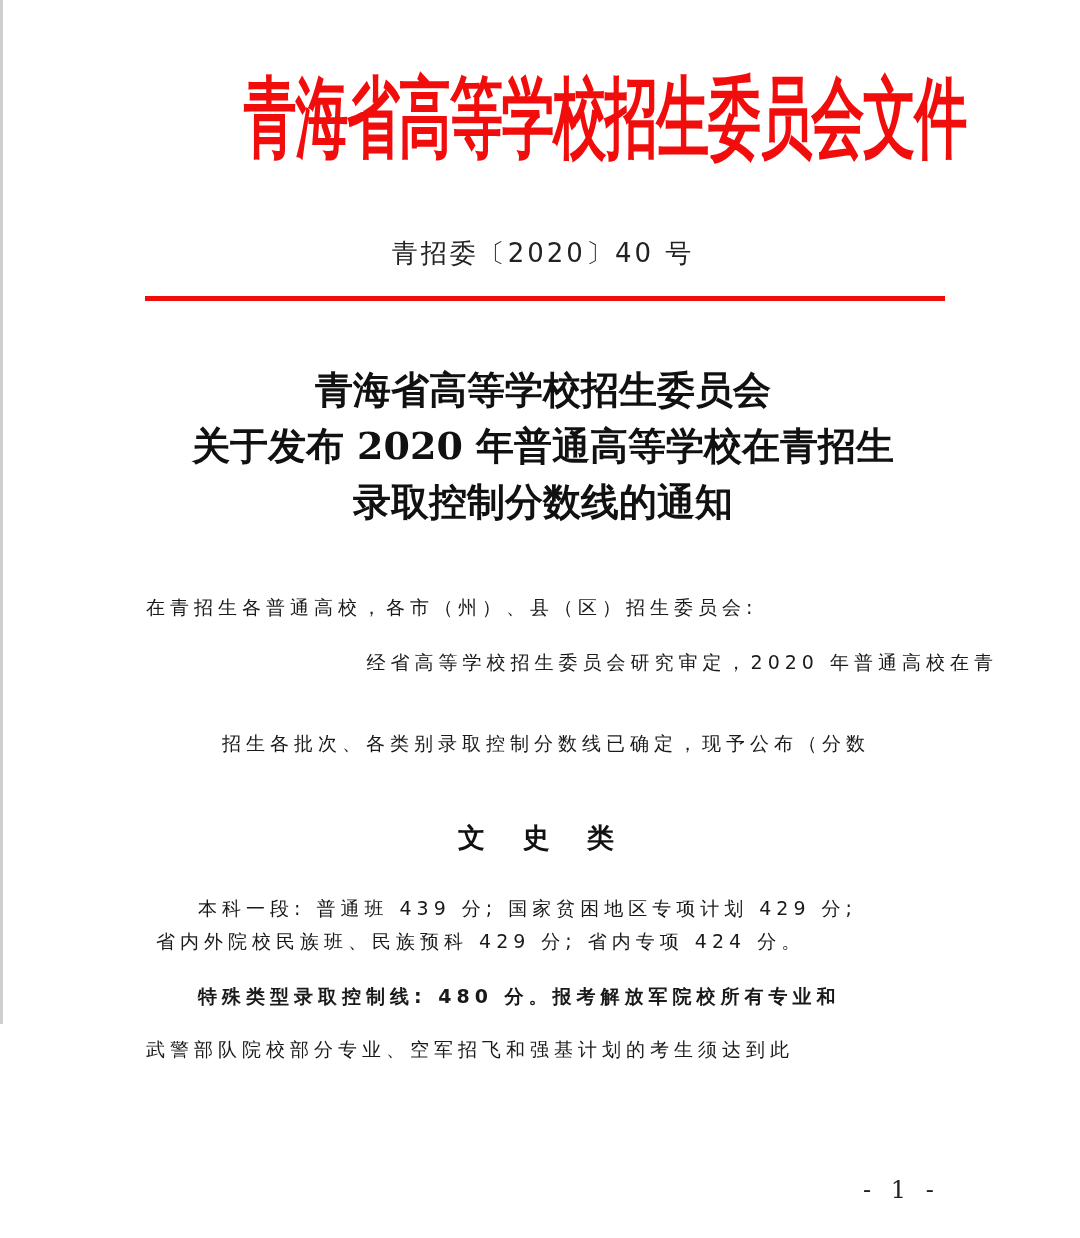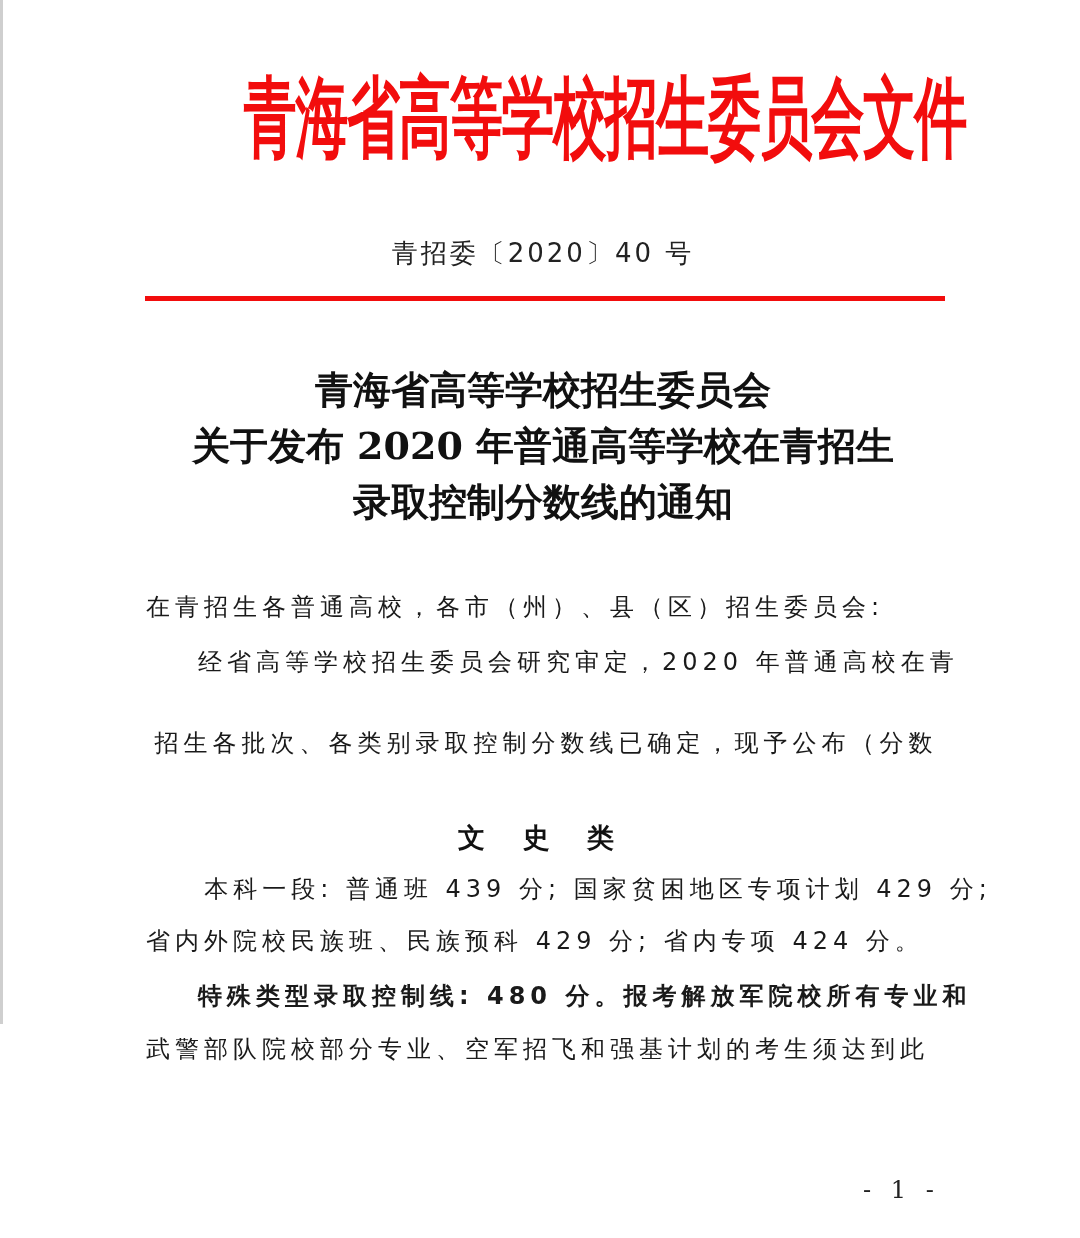--- a/index.html
+++ b/index.html
@@ -84,21 +84,21 @@
   .title .line {
     display: block;
     white-space: nowrap;
   }
 
   .body-text {
     position: absolute;
     left: 143px;
     width: 800px;
     font-family: "DejaVu Sans", "Liberation Sans", sans-serif;
-    font-size: 24px;
+    font-size: 19px;
     letter-spacing: 5px;
     color: #1a1a1a;
     white-space: nowrap;
     line-height: 34px;
   }
   .indent { padding-left: 52px; }
 
   .section-heading {
     position: absolute;
     left: 0;
@@ -136,26 +136,26 @@
   <div class="red-rule"></div>
 
   <div class="title">
     <span class="line">青海省高等学校招生委员会</span>
     <span class="line">关于发布 2020 年普通高等学校在青招生</span>
     <span class="line">录取控制分数线的通知</span>
   </div>
 
   <div class="body-text" style="top:590px;">在青招生各普通高校，各市（州）、县（区）招生委员会:</div>
 
-  <div class="body-text indent" style="top:645px;">经省高等学校招生委员会研究审定，2020 年普通高校在青</div>
+  <div class="body-text indent" style="top:645px;text-align:right;">经省高等学校招生委员会研究审定，2020 年普通高校在青</div>
   <div class="body-text" style="top:726px;text-align:center;">招生各批次、各类别录取控制分数线已确定，现予公布（分数</div>
 
   <div class="section-heading" style="top:820px;">文 史 类</div>
 
-  <div class="body-text indent" style="top:872px;text-align:center;">本科一段: 普通班 439 分; 国家贫困地区专项计划 429 分;</div>
-  <div class="body-text" style="top:924px;">省内外院校民族班、民族预科 429 分; 省内专项 424 分。</div>
+  <div class="body-text indent" style="top:891px;">本科一段: 普通班 439 分; 国家贫困地区专项计划 429 分;</div>
+  <div class="body-text" style="top:924px;margin-left:10px;">省内外院校民族班、民族预科 429 分; 省内专项 424 分。</div>
 
   <div class="body-text indent" style="top:979px;font-weight:bold;">特殊类型录取控制线: 480 分。报考解放军院校所有专业和</div>
   <div class="body-text" style="top:1032px;">武警部队院校部分专业、空军招飞和强基计划的考生须达到此</div>
 
   <div class="page-number">- 1 -</div>
 
 </div>
 
 </body></html>

